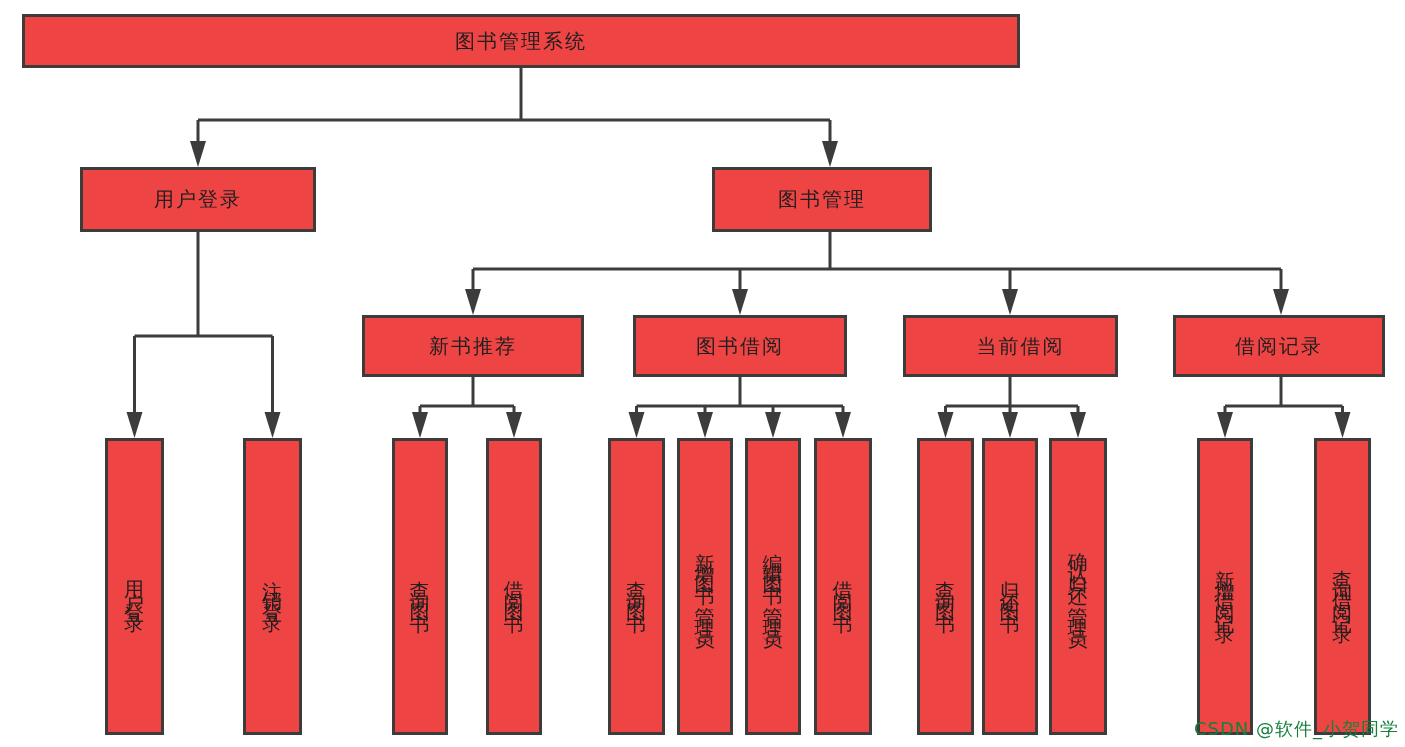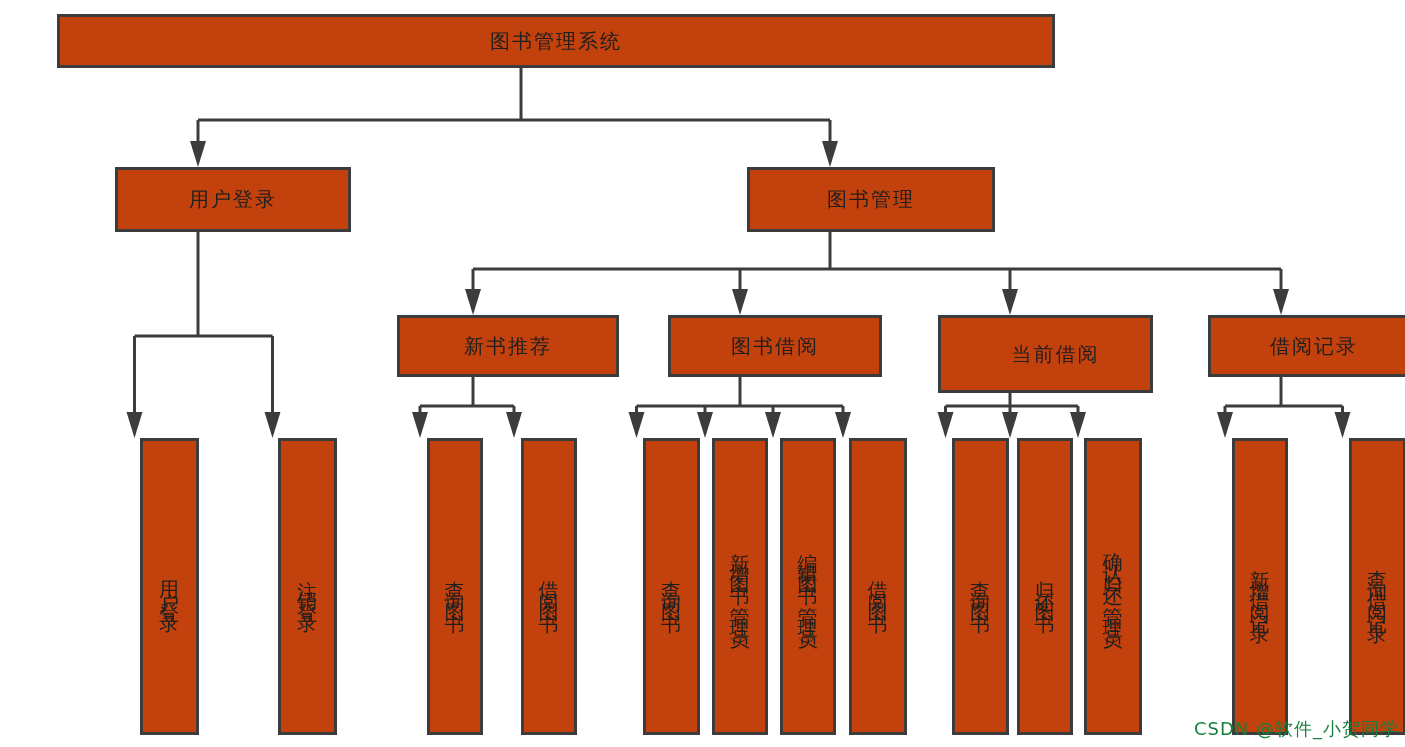--- a/index.html
+++ b/index.html
@@ -17,30 +17,29 @@
   }
   #connectors {
     position: absolute;
     left: 0; top: 0;
     z-index: 0;
   }
   .box {
     position: absolute;
     box-sizing: border-box;
     border: 3px solid #3c3c3c;
-    background: #c2410c;
+    background: #ef4444;
     display: flex;
     align-items: center;
     justify-content: center;
     z-index: 1;
     color: #1f1f1f;
     font-size: 20px;
     letter-spacing: 2px;
     white-space: nowrap;
-    margin-left: 35px;
   }
   .leaf {
     letter-spacing: 0;
   }
   .leaf .vtext {
     writing-mode: vertical-rl;
     text-orientation: mixed;
     letter-spacing: 11px;
     font-size: 20px;
     line-height: 1;
@@ -113,25 +112,25 @@
       <path d="M 1070 412 L 1086 412 L 1078 438 Z" fill="#3c3c3c"></path>
       <line x1="1225" y1="406" x2="1225" y2="428" stroke="#3c3c3c" stroke-width="3"></line>
       <path d="M 1217 412 L 1233 412 L 1225 438 Z" fill="#3c3c3c"></path>
       <line x1="1342.5" y1="406" x2="1342.5" y2="428" stroke="#3c3c3c" stroke-width="3"></line>
       <path d="M 1334.5 412 L 1350.5 412 L 1342.5 438 Z" fill="#3c3c3c"></path>
     </svg>
 
   <div class="box" style="left:22px; top:14px; width:998px; height:54px;">图书管理系统</div>
 
   <div class="box" style="left:80px; top:167px; width:236px; height:65px;">用户登录</div>
-  <div class="box" style="left:712px; top:167px; width:248px; height:65px;">图书管理</div>
+  <div class="box" style="left:712px; top:167px; width:220px; height:65px;">图书管理</div>
 
   <div class="box" style="left:362px; top:315px; width:222px; height:62px;">新书推荐</div>
   <div class="box" style="left:633px; top:315px; width:214px; height:62px;">图书借阅</div>
-  <div class="box" style="left:903px; top:315px; width:215px; height:78px;padding-left:20px;">当前借阅</div>
+  <div class="box" style="left:903px; top:315px; width:215px; height:62px;padding-left:20px;">当前借阅</div>
   <div class="box" style="left:1173px; top:315px; width:212px; height:62px;">借阅记录</div>
 
   <div class="box leaf" style="left:105px; top:438px; width:59px; height:297px;">
     <span class="vtext">用户登录</span>
   </div>
   <div class="box leaf" style="left:243px; top:438px; width:59px; height:297px;">
     <span class="vtext">注销登录</span>
   </div>
 
   <div class="box leaf" style="left:392px; top:438px; width:56px; height:297px;">

